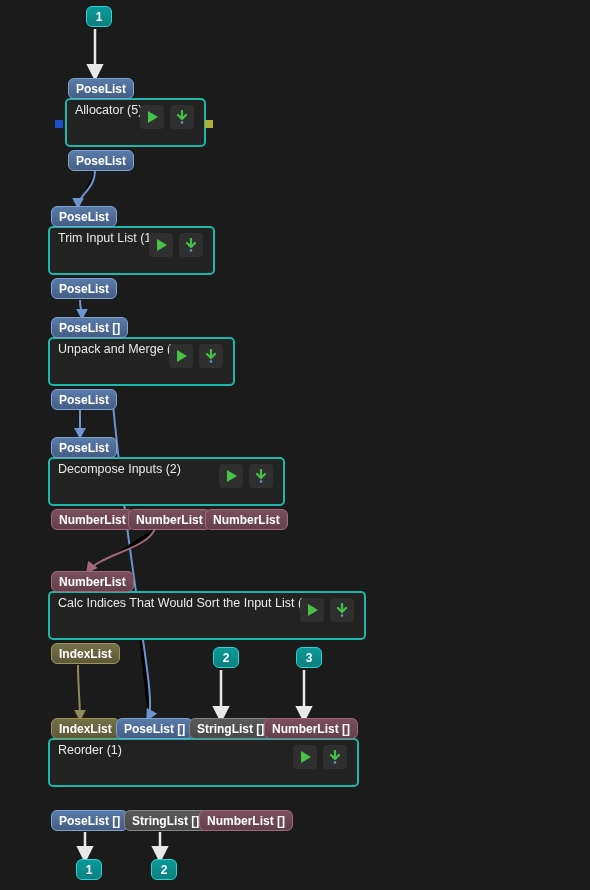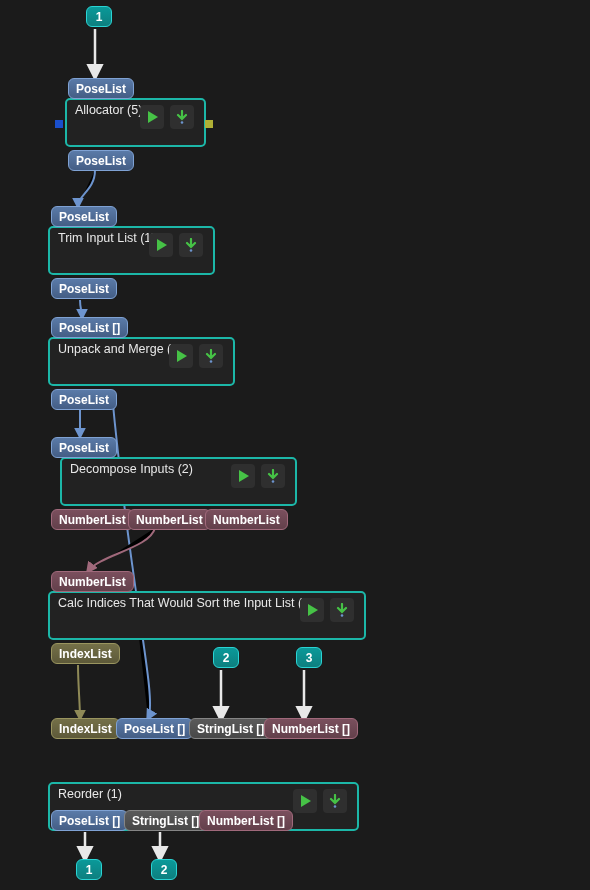--- a/index.html
+++ b/index.html
@@ -214,21 +214,21 @@
 </div>
 
 <div class="badge pose" style="left:51px; top:389px;">
       <span>PoseList</span>
     </div>
 
 <div class="badge pose" style="left:51px; top:437px;">
       <span>PoseList</span>
     </div>
 
-<div class="body" style="left:48px; top:457px; width:233px; height:45px;margin-left:12px;">
+<div class="body" style="left:48px; top:457px; width:233px; height:45px;">
   <div class="title">Decompose Inputs (2)</div>
   <div class="btn" style="right:40px; top:5px;">
         <span class="play-icon"></span>
       </div>
   <div class="btn down-icon" style="right:10px; top:5px;">
     <svg width="14" height="14">
           <path d="M7 1 L7 8 M3 5 L7 9 L11 5" stroke="#46c246" stroke-width="2.2" fill="none" stroke-linecap="round"></path>
           <circle cx="7" cy="12.5" r="1.3" fill="#6d94ce"></circle>
         </svg>
   </div>
@@ -278,21 +278,21 @@
 <div class="badge pose" style="left:116px; top:718px;">
       <span>PoseList []</span>
     </div>
 <div class="badge stringlist" style="left:189px; top:718px;">
       <span>StringList []</span>
     </div>
 <div class="badge numberlist" style="left:264px; top:718px;">
       <span>NumberList []</span>
     </div>
 
-<div class="body" style="left:48px; top:738px; width:307px; height:45px;margin-top:44px;">
+<div class="body" style="left:48px; top:738px; width:307px; height:45px;">
   <div class="title">Reorder (1)</div>
   <div class="btn" style="right:40px; top:5px;">
         <span class="play-icon"></span>
       </div>
   <div class="btn down-icon" style="right:10px; top:5px;">
     <svg width="14" height="14">
           <path d="M7 1 L7 8 M3 5 L7 9 L11 5" stroke="#46c246" stroke-width="2.2" fill="none" stroke-linecap="round"></path>
           <circle cx="7" cy="12.5" r="1.3" fill="#6d94ce"></circle>
         </svg>
   </div>

